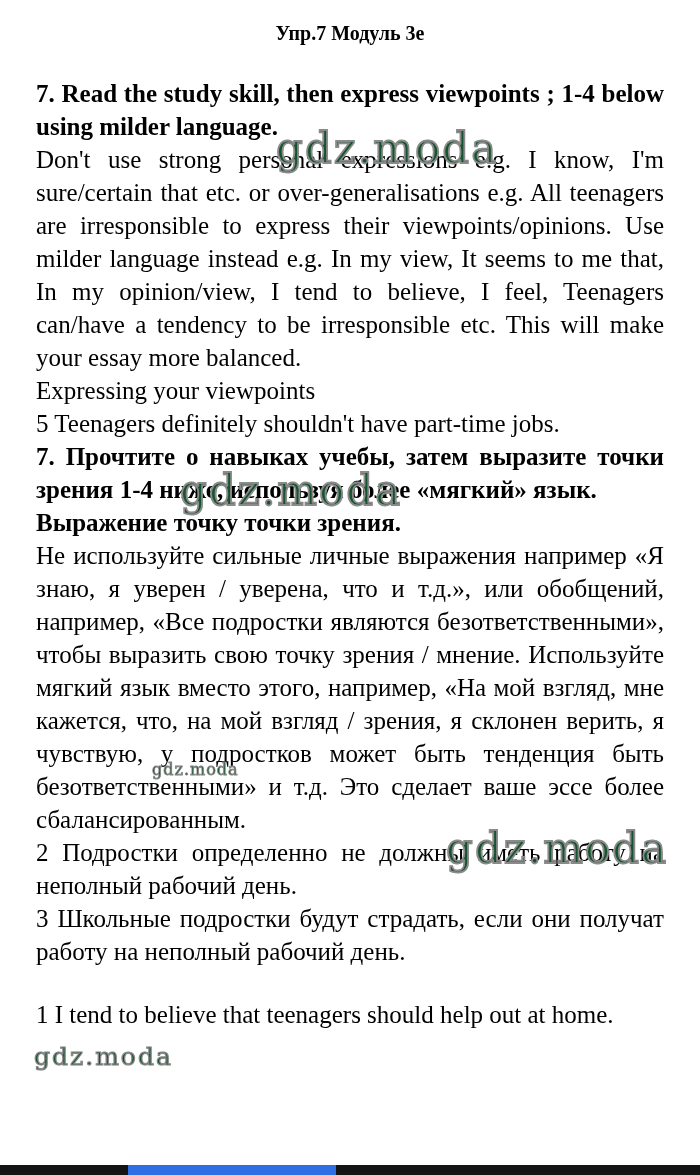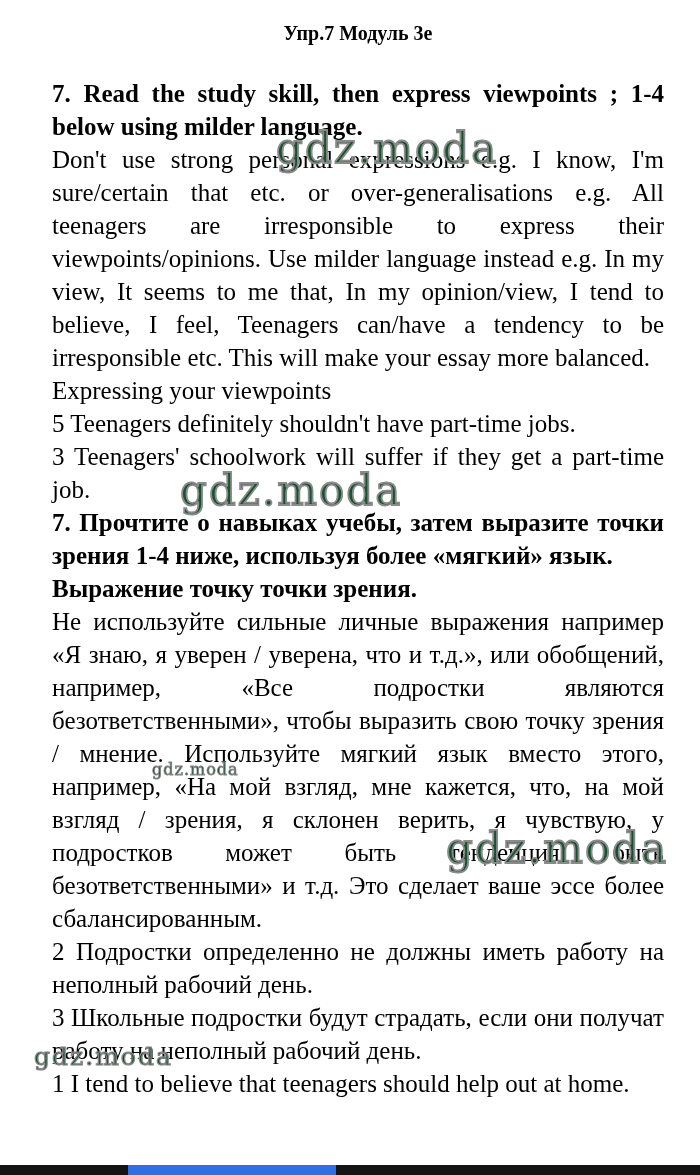--- a/index.html
+++ b/index.html
@@ -5,36 +5,36 @@
   * { box-sizing: border-box; }
   html, body { margin: 0; padding: 0; }
   body {
     width: 700px; height: 1175px;
     background: #ffffff;
     overflow: hidden;
     position: relative;
     font-family: "Liberation Serif", serif;
     color: #000000;
   }
-  .page { position: absolute; inset: 0; padding: 12px 36px 0 52px; }
+  .page { position: absolute; inset: 0; padding: 12px 36px 0 36px; }
   .title {
     text-align: center;
     font-weight: bold;
     font-size: 20px;
     margin: 10px 0 32px 0;
   }
   p {
     margin: 0;
     font-size: 25px;
     line-height: 33px;
     text-align: justify;
   }
   p.bold { font-weight: bold; }
   .gap-ru-task { }
-  .gap-answer { }
+  .gap-answer { margin-top: 30px; }
   .wm {
     position: absolute;
     font-family: "DejaVu Serif", serif;
     font-weight: normal;
     color: #14532d;
     -webkit-text-stroke: 1.8px #8a8a8a;
     text-shadow: 0 0 1px #808080;
     letter-spacing: 2px;
     white-space: nowrap;
     pointer-events: none;
@@ -61,21 +61,20 @@
 <body>
 
 <div class="page">
 
   <div class="title">Упр.7 Модуль 3е</div>
 
   <p class="bold">7. Read the study skill, then express viewpoints ; 1-4 below using milder language.</p>
   <p>Don't use strong personal expressions e.g. I know, I'm sure/certain that etc. or over-generalisations e.g. All teenagers are irresponsible to express their viewpoints/opinions. Use milder language instead e.g. In my view, It seems to me that, In my opinion/view, I tend to believe, I feel, Teenagers can/have a tendency to be irresponsible etc. This will make your essay more balanced.</p>
   <p>Expressing your viewpoints</p>
   <p>5 Teenagers definitely shouldn't have part-time jobs.</p>
-  <p>3 Teenagers' schoolwork will suffer if they get a part-time job.</p>
 
   <p class="bold gap-ru-task">7. Прочтите о навыках учебы, затем выразите точки зрения 1-4 ниже, используя более «мягкий» язык.</p>
   <p class="bold">Выражение точку точки зрения.</p>
   <p>Не используйте сильные личные выражения например «Я знаю, я уверен / уверена, что и т.д.», или обобщений, например, «Все подростки являются безответственными», чтобы выразить свою точку зрения / мнение. Используйте мягкий язык вместо этого, например, «На мой взгляд, мне кажется, что, на мой взгляд / зрения, я склонен верить, я чувствую, у подростков может быть тенденция быть безответственными» и т.д. Это сделает ваше эссе более сбалансированным.</p>
   <p>2 Подростки определенно не должны иметь работу на неполный рабочий день.</p>
   <p>3 Школьные подростки будут страдать, если они получат работу на неполный рабочий день.</p>
 
   <p class="gap-answer">1 I tend to believe that teenagers should help out at home.</p>
 
 </div>

